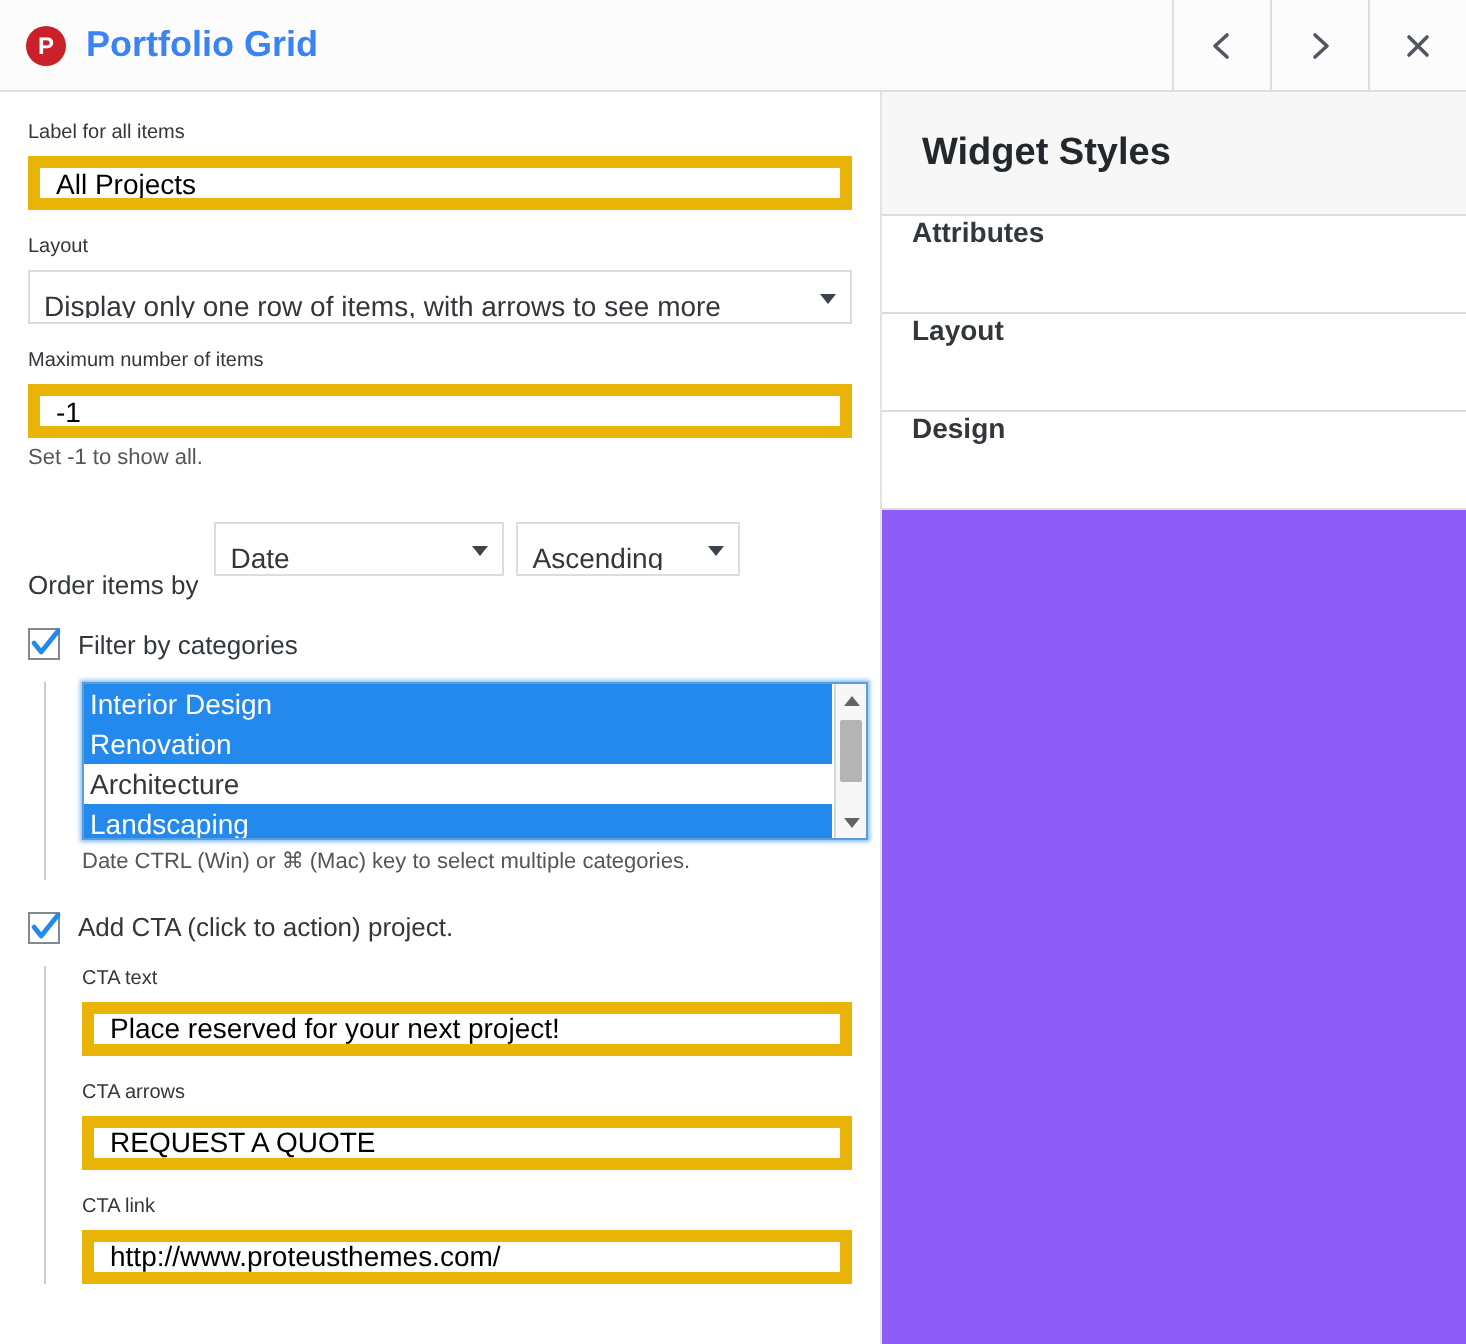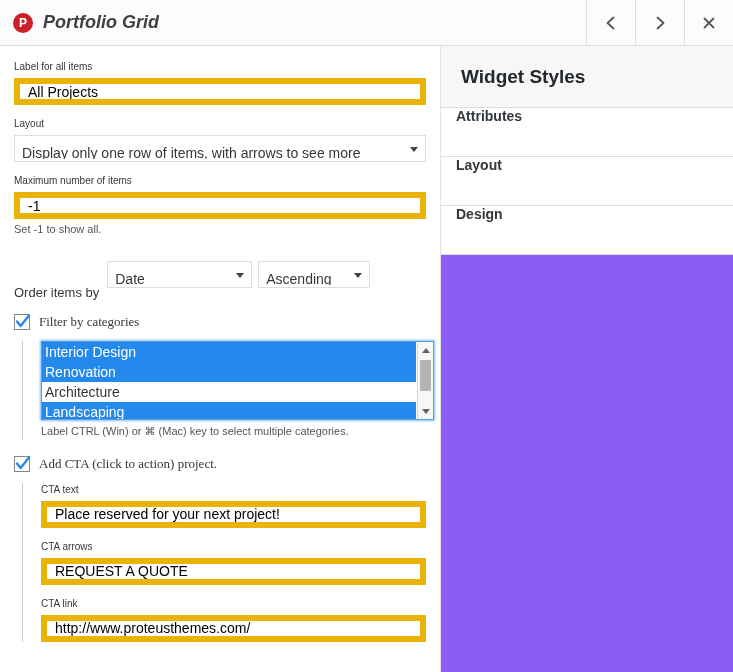--- a/index.html
+++ b/index.html
@@ -54,26 +54,25 @@
     align-items: center;
     justify-content: center;
     line-height: 1;
     flex: 0 0 auto;
     font-family: "Liberation Sans", sans-serif;
   }
   .header-title {
     margin-left: 10px;
     font-size: 18px;
     font-weight: bold;
-    color: #404040;
+    color: #3b82f6;
     white-space: nowrap;
     overflow: hidden;
     text-overflow: ellipsis;
     font-family: "Liberation Sans", sans-serif;
-    font-style: italic;
   }
   .header-btns {
     display: flex;
     flex: 0 0 auto;
   }
   .hbtn {
     width: 49px;
     height: 45px;
     background: #fcfcfc;
     border: 0;
@@ -178,23 +177,22 @@
     margin-right: 8px;
     white-space: nowrap;
     margin-top: 36px;
   }
   .order-row .select-wrap.orderby { width: 145px; margin-right: 6px; }
   .order-row .select-wrap.orderdir { width: 112px; }
 
   
   .cb-row {
     display: flex;
-    align-items: flex-start;
+    align-items: center;
     margin-bottom: 11px;
-    font-family: Liberation Serif, serif;
   }
   .cb {
     width: 16px;
     height: 16px;
     box-sizing: border-box;
     border: 1px solid #7e8993;
     background: #fff;
     position: relative;
     flex: 0 0 auto;
     cursor: pointer;
@@ -436,21 +434,21 @@
           <div class="lb-scroll">
             <div class="lb-arrow up">
               <span class="tri-up"></span>
             </div>
             <div class="lb-thumb"></div>
             <div class="lb-arrow down">
               <span class="tri-down"></span>
             </div>
           </div>
         </div>
-        <div class="listbox-help">Label CTRL (Win) or ⌘ (Mac) key to select multiple categories.</div>
+        <div class="listbox-help">Date CTRL (Win) or ⌘ (Mac) key to select multiple categories.</div>
       </div>
 
       <div class="cb-row" style="margin-top:16px;">
         <span class="cb">
           <span>
             <svg width="18" height="20" viewBox="0 0 18 20">
               <path d="M3 9.5 L6.6 14 L15 3.5" fill="none" stroke="#2489ec" stroke-width="2.4" stroke-linecap="round" stroke-linejoin="round"></path>
             </svg>
           </span>
         </span>

